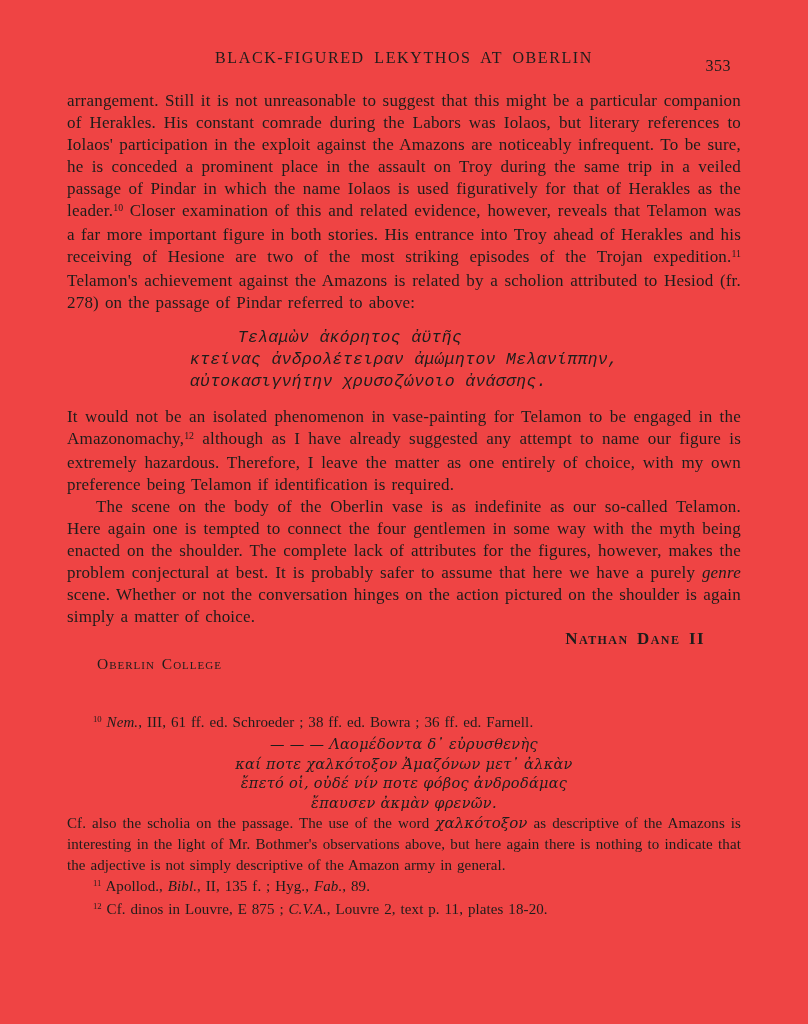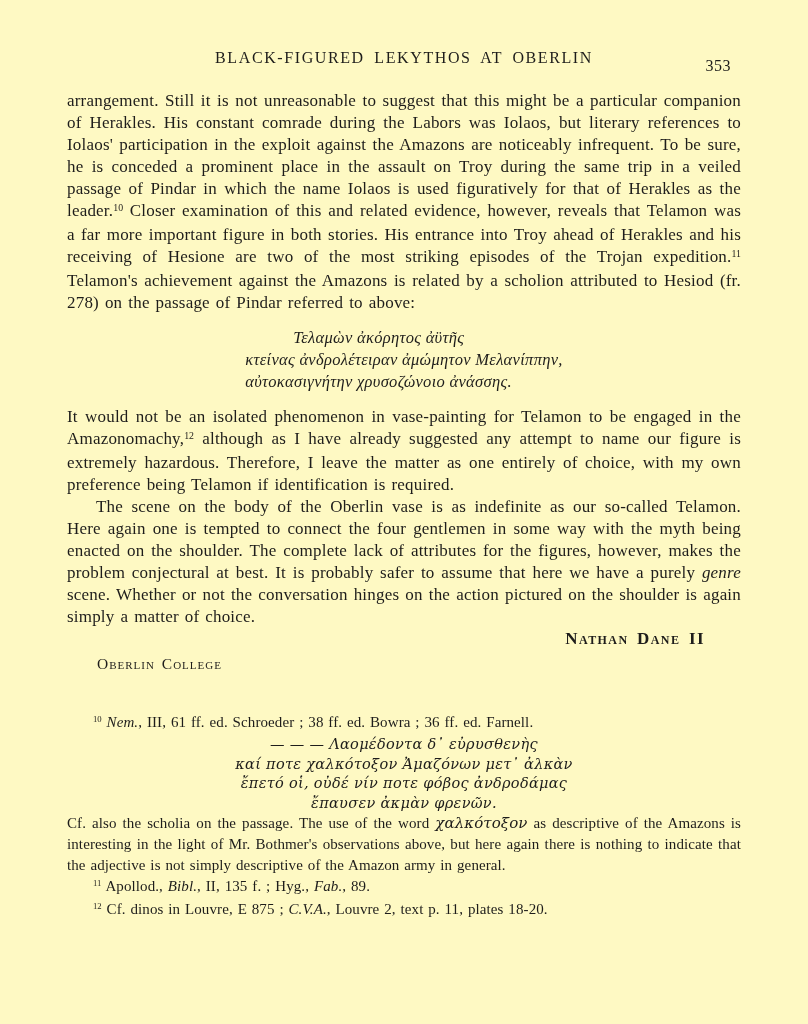--- a/index.html
+++ b/index.html
@@ -5,21 +5,21 @@
   html, body {
     margin: 0;
     padding: 0;
     background: #fbfbf9;
   }
   .page {
     position: relative;
     width: 808px;
     height: 1024px;
     box-sizing: border-box;
-    background: #fef9c3;
+    background: #ef4444;
     color: #1e1d1b;
     padding: 48px 67px 0 67px;
     font-family: "Liberation Serif", "DejaVu Serif", serif;
     font-size: 17px;
     line-height: 22px;
     overflow: hidden;
   }
   .header {
     position: relative;
     text-align: center;
@@ -41,21 +41,21 @@
     letter-spacing: 0.2px;
     word-spacing: 1.5px;
   }
   .p1 { margin-top: 22px; }
   .p2 { margin-top: 6px; }
   .p3 { text-indent: 29px; }
   .greek-block {
     margin: 13px auto 13px auto;
     width: fit-content;
     text-align: left;
-    font-family: Liberation Serif, serif;
+    font-family: Liberation Mono, monospace;
     font-style: italic;
     font-size: 16.5px;
     line-height: 22px;
     letter-spacing: 0.3px;
   }
   .greek-block .gline-indent { padding-left: 48px; }
   .sig {
     margin-top: 1px;
     text-align: right;
     padding-right: 36px;

